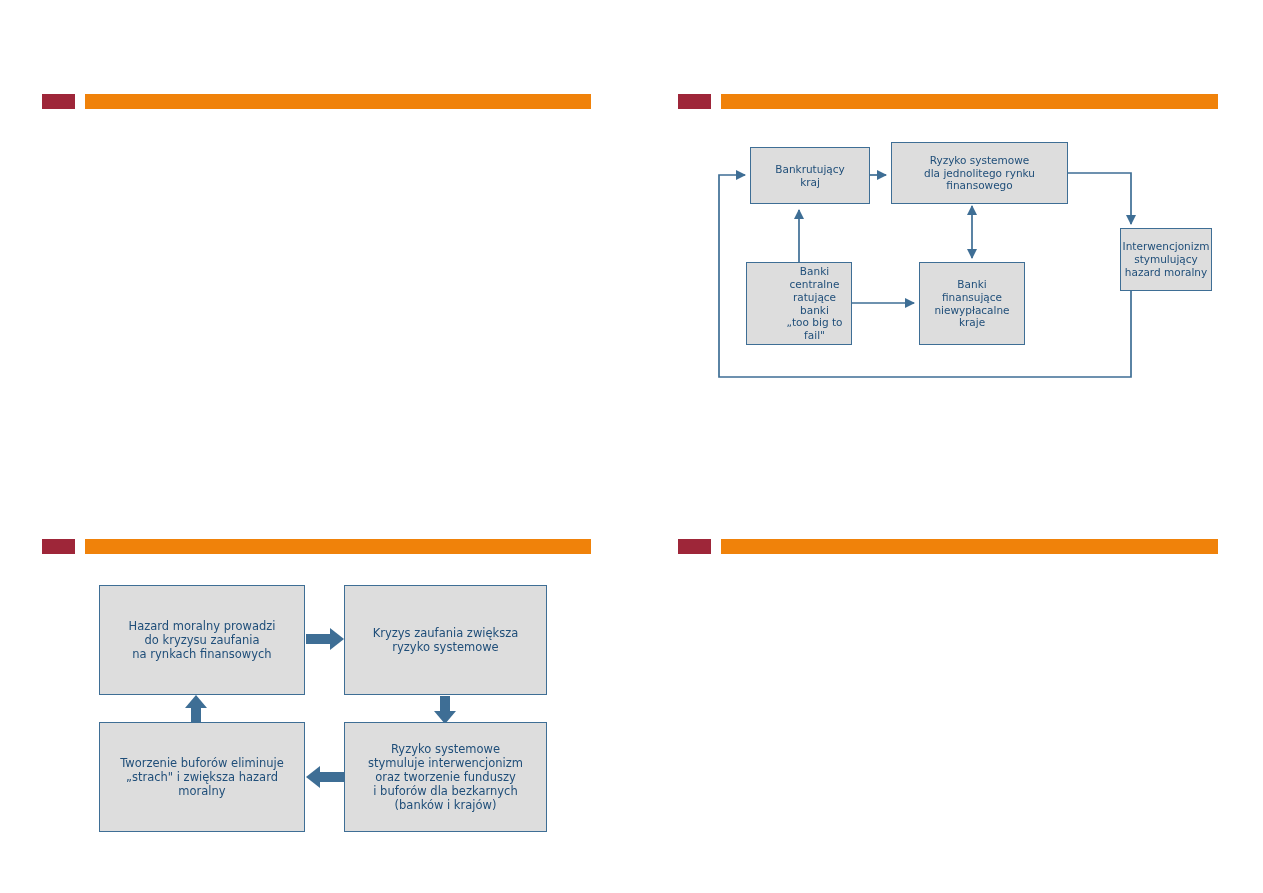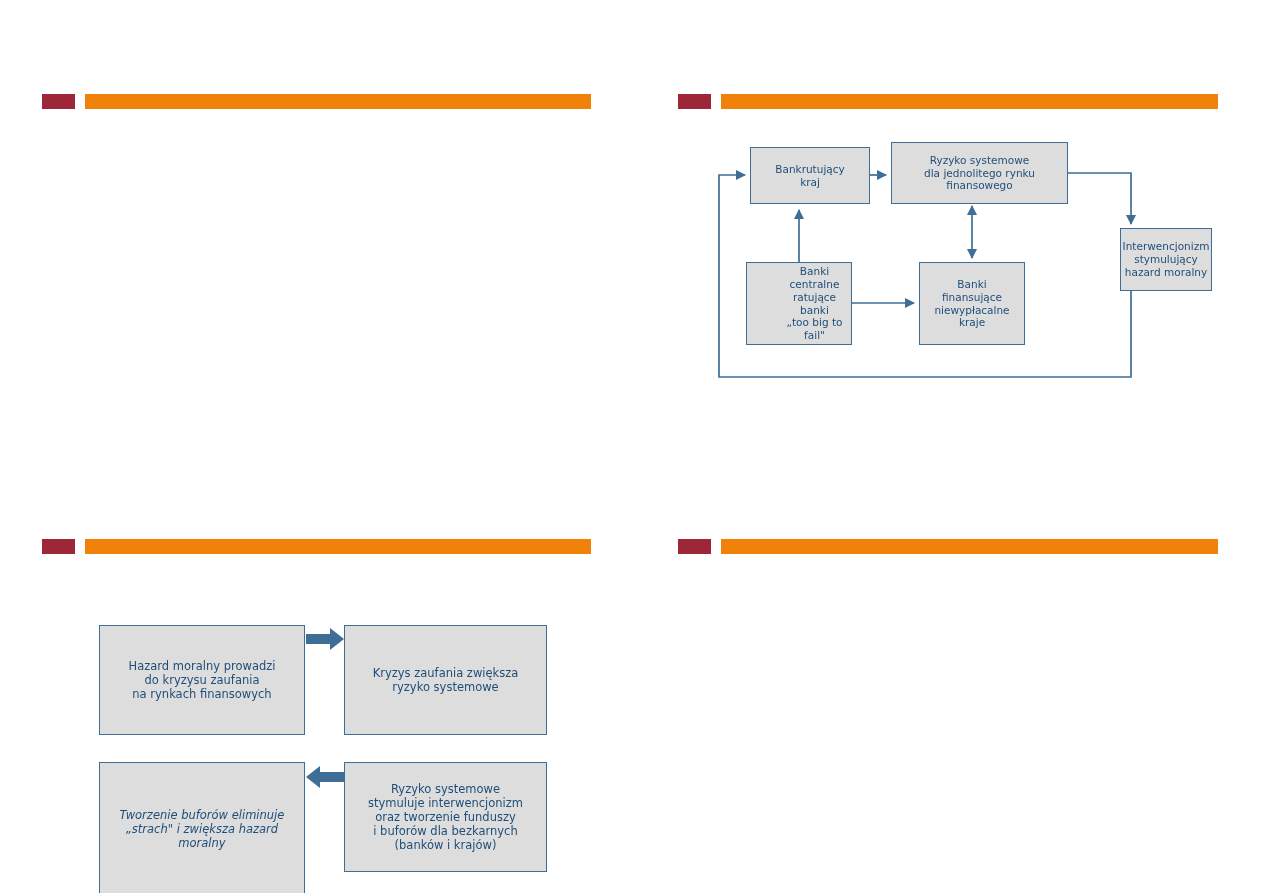--- a/index.html
+++ b/index.html
@@ -53,24 +53,24 @@
 
   
   #d1 .node { font-size: 10.5px; }
   #n-bankrutujacy      { left: 750px; top: 147px; width: 120px; height: 57px; }
   #n-ryzyko-sys        { left: 891px; top: 142px; width: 177px; height: 62px; }
   #n-interwencjonizm   { left: 1076px; top: 228px; width: 92px; height: 63px; margin-left: 44px; }
   #n-banki-centralne   { left: 746px; top: 262px; width: 106px; height: 83px; }
   #n-banki-finansujace { left: 919px; top: 262px; width: 106px; height: 83px; }
 
   
-  #d2 .node { font-size: 11.5px; margin-top: 40px; }
+  #d2 .node { font-size: 11.5px; }
   #n-hazard   { left: 99px;  top: 585px; width: 206px; height: 110px; }
   #n-kryzys   { left: 344px; top: 585px; width: 203px; height: 110px; align-items: center; }
-  #n-bufory   { left: 99px;  top: 722px; width: 206px; height: 134px; font-style: italic; }
+  #n-bufory   { left: 99px;  top: 722px; width: 206px; height: 110px; }
   #n-ryzyko2  { left: 344px; top: 722px; width: 203px; height: 110px; }
 
   svg.conn { position: absolute; left: 0; top: 0; width: 1263px; height: 893px;
              pointer-events: none; overflow: visible; }
 </style>
 </head>
 <body style="background: rgb(255, 255, 255);">
 
 <div class="slide" id="slide-tl"></div>
 <div class="hdr" id="hdr-tl">

